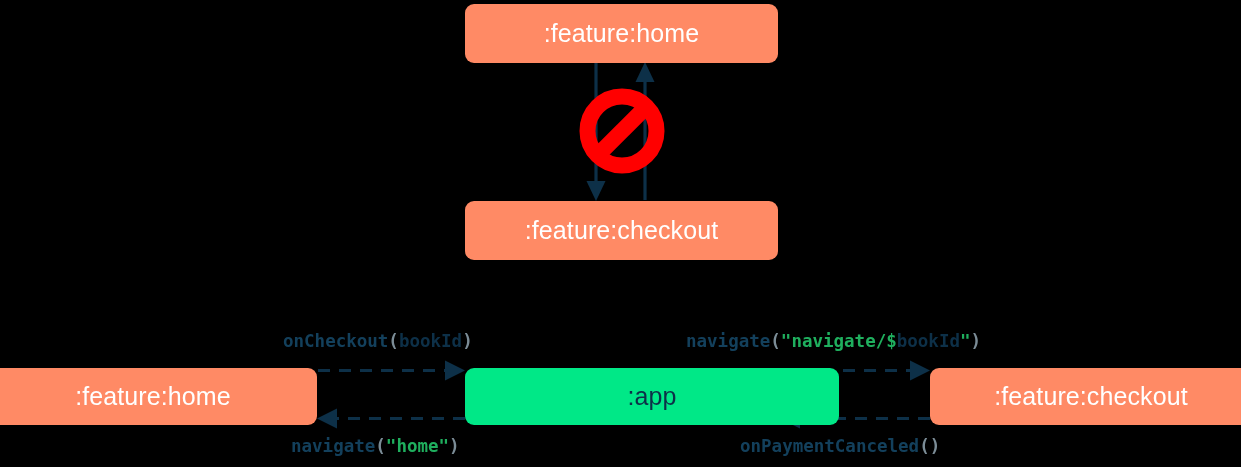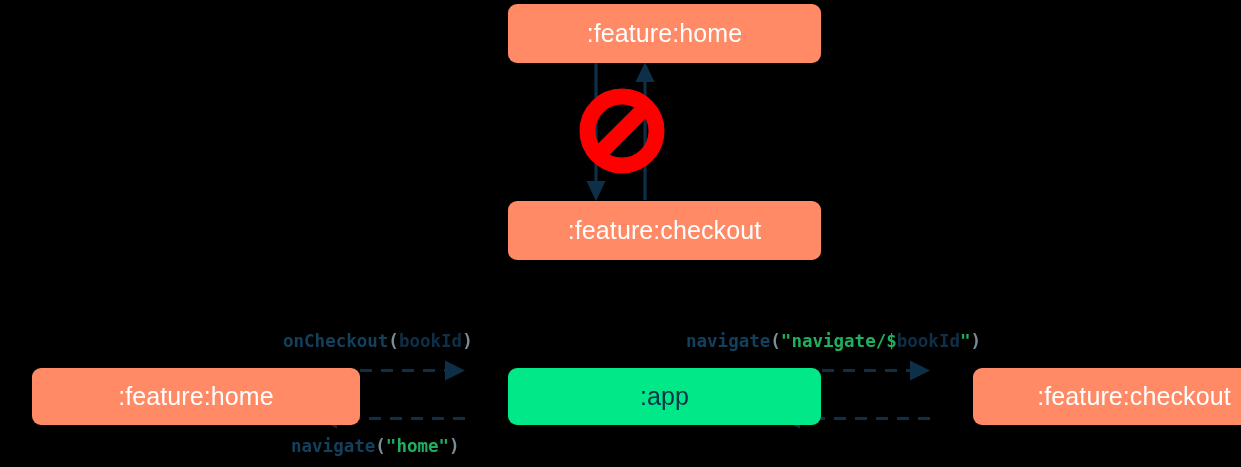--- a/index.html
+++ b/index.html
@@ -12,32 +12,31 @@
   
   .node{
     position:absolute;
     display:flex;align-items:center;justify-content:center;
     border-radius:9px;
     font-family:"Liberation Sans",sans-serif;
     font-size:25px;
     letter-spacing:.1px;
     white-space:nowrap;
     box-sizing:border-box;
-    margin-left:43px;
   }
   .node.salmon{background:#FF8A65;color:#ffffff;}
   .node.green {background:#00E887;color:#0d3048;}
 
   
   #n-home-top    {left:465px;top:4px;  width:313px;height:59px;}
   #n-checkout-top{left:465px;top:201px;width:313px;height:59px;}
 
   
   #n-home-bot    {left:-11px;top:368px;width:328px;height:57px;}
-  #n-app         {left:465px;top:368px;width:313px;height:57px;}
+  #n-app         {left:465px;top:368px;width:374px;height:57px;}
   #n-checkout-bot{left:930px;top:368px;width:322px;height:57px;}
 
   
   .edges{position:absolute;left:0;top:0;width:1241px;height:467px;overflow:visible;}
 
   
   #forbidden{
     position:absolute;left:579px;top:88px;width:86px;height:86px;
   }
 
@@ -132,14 +131,17 @@
   </div>
 
   <div class="elabel" id="lbl-navigate-co">
     <span class="fn">navigate</span><span class="punc">(</span><span class="str">"</span><span class="str">navigate/$</span><span class="var">bookId</span><span class="str">"</span><span class="punc">)</span>
   </div>
 
   <div class="elabel" id="lbl-navigate-home">
     <span class="fn">navigate</span><span class="punc">(</span><span class="str">"</span><span class="str">home</span><span class="str">"</span><span class="punc">)</span>
   </div>
 
+  <div class="elabel" id="lbl-onpaymentcancel">
+    <span class="fn">onPaymentCanceled</span><span class="punc">(</span><span class="punc">)</span>
+  </div>
 
 </div>
 
 </body></html>

